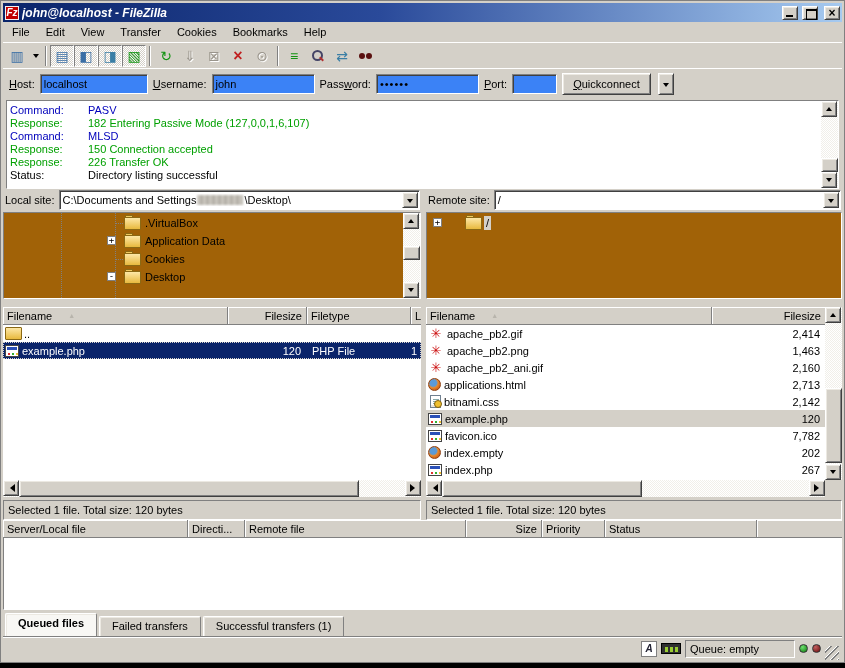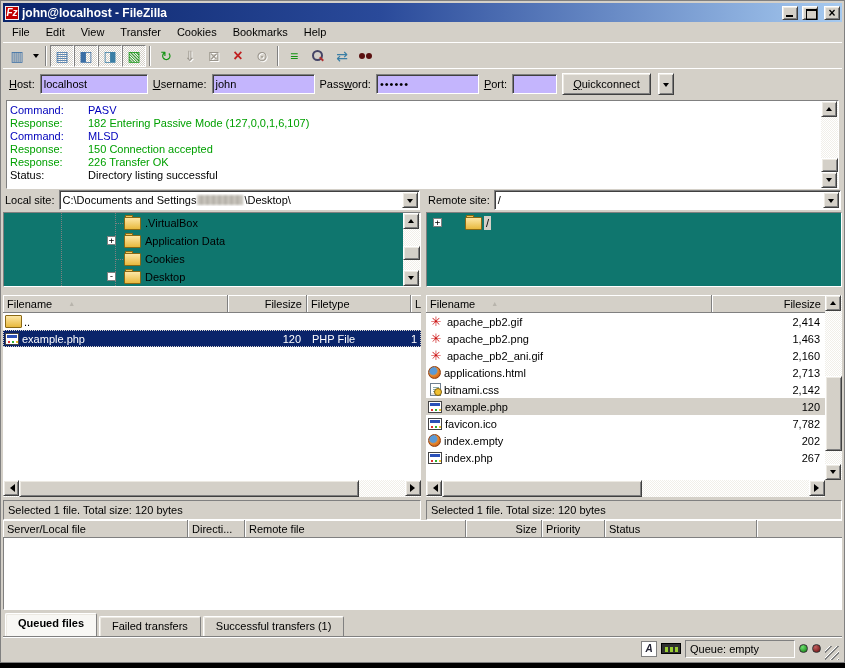--- a/index.html
+++ b/index.html
@@ -14,21 +14,21 @@
     width:845px; height:663px; background:#D4D0C8;
     border:1px solid #808080; padding:2px;
     display:flex; flex-direction:column;
   }
   
   .raised{ background:#D4D0C8; border:1px solid; border-color:#FFFFFF #404040 #404040 #FFFFFF; box-shadow:inset 1px 1px 0 #ECE9E2, inset -1px -1px 0 #808080; }
 
   
   .titlebar{ height:19px; flex:none; background:linear-gradient(90deg,#0A246A 0%,#2A4A9A 45%,#A6CAF0 100%); display:flex; align-items:center; padding:0 2px; gap:3px; }
   .title-icon{ width:14px; height:14px; flex:none; background:#C00000; border:1px solid #F0F0F0; color:#FFF; font-weight:bold; font-style:italic; font-size:10px; line-height:12px; text-align:center; }
-  .title-text{ flex:1; color:#FFF; font-weight:bold; font-size:12px; white-space:nowrap; overflow:hidden; }
+  .title-text{ flex:1; color:#FFF; font-weight:bold; font-size:12px; white-space:nowrap; overflow:hidden;font-style:italic; }
   .win-btn{ width:16px; height:14px; display:flex; align-items:center; justify-content:center; position:relative; }
   .win-btn + .win-btn{ margin-left:1px; }
   .g-min::after{ content:''; width:7px; height:2px; background:#000; position:absolute; bottom:2px; left:3px; }
   .g-max::after{ content:''; width:9px; height:8px; border:1px solid #000; border-top:2px solid #000; position:absolute; top:2px; left:3px; }
   .g-close::after{ content:'×'; font-size:12px; font-weight:bold; line-height:10px; }
 
   
   .menubar{ height:20px; flex:none; display:flex; align-items:center; padding-left:1px; }
   .menu-item{ padding:3px 8px; }
 
@@ -49,21 +49,21 @@
   .arr-up{ width:0; height:0; border:3px solid transparent; border-bottom:4px solid #000; margin-bottom:3px; }
   .icon-magnifier{ width:12px; height:12px; position:relative; }
   .icon-magnifier::before{ content:''; position:absolute; top:0; left:0; width:7px; height:7px; border:2px solid #446; border-radius:50%; }
   .icon-magnifier::after{ content:''; position:absolute; width:5px; height:2px; background:#B03030; transform:rotate(45deg); left:7px; top:8px; }
   .icon-binoculars{ width:14px; height:8px; position:relative; }
   .icon-binoculars::before{ content:''; position:absolute; width:6px; height:6px; border-radius:50%; background:#5A1010; box-shadow:7px 0 0 #5A1010; top:1px; }
 
   
   .quickbar{ height:31px; flex:none; display:flex; align-items:center; gap:5px; padding:0 6px; border-top:1px solid #FFF; }
   .q-label u{ text-decoration:underline; }
-  .field{ height:20px; background:#c4b5fd; border:1px solid; border-color:#808080 #FFF #FFF #808080; box-shadow:inset 1px 1px 0 #404040; padding:3px; white-space:nowrap; overflow:hidden; }
+  .field{ height:20px; background:#3b82f6; border:1px solid; border-color:#808080 #FFF #FFF #808080; box-shadow:inset 1px 1px 0 #404040; padding:3px; white-space:nowrap; overflow:hidden; }
   .f-host{ width:108px; } .f-user{ width:103px; } .f-pass{ width:103px; letter-spacing:1px; } .f-port{ width:45px; }
   .qc-btn{ height:22px; padding:0 10px; display:flex; align-items:center; font-size:11px; }
   .qc-dd{ width:16px; height:22px; display:flex; align-items:center; justify-content:center; margin-left:2px; }
 
   
   .log{ height:89px; flex:none; margin:1px 3px 0 3px; background:#FFF; border:1px solid; border-color:#808080 #FFF #FFF #808080; display:flex; overflow:hidden; }
   .log-content{ flex:1; padding:3px 0 0 3px; overflow:hidden; }
   .log-line{ height:13px; line-height:13px; display:flex; white-space:nowrap; }
   .log-label{ width:78px; flex:none; }
   .t-command{ color:#0000BB; } .t-response{ color:#00A000; } .t-status{ color:#000; }
@@ -85,21 +85,21 @@
   .pane{ display:flex; flex-direction:column; }
   .pane-left{ width:418px; flex:none; }
   .v-splitter{ width:5px; flex:none; }
   .pane-right{ flex:1; }
   .sitebar{ height:23px; flex:none; display:flex; align-items:center; gap:4px; padding:1px 1px 2px 2px; }
   .combo{ flex:1; height:20px; background:#FFF; border:1px solid; border-color:#808080 #FFF #FFF #808080; box-shadow:inset 1px 1px 0 #404040; display:flex; align-items:center; padding:1px; }
   .combo-value{ flex:1; padding:0 2px; white-space:nowrap; overflow:hidden; display:flex; align-items:center; }
   .combo-btn{ width:16px; height:16px; flex:none; display:flex; align-items:center; justify-content:center; }
   .redacted{ display:inline-block; width:46px; height:10px; margin:0 1px; background:repeating-linear-gradient(90deg,#C9C5BD 0 3px,#B5B1A9 3px 6px); filter:blur(1px); }
 
-  .tree{ height:75px; flex:none; background:#0f766e; border:1px solid; border-color:#808080 #FFF #FFF #808080; display:flex; overflow:hidden; }
+  .tree{ height:87px; flex:none; background:#a16207; border:1px solid; border-color:#808080 #FFF #FFF #808080; display:flex; overflow:hidden; }
   .tree-rows{ flex:1; position:relative; padding-top:1px; }
   .tree-rows.guides::before{ content:''; position:absolute; left:57px; top:0; bottom:0; border-left:1px dotted #808080; }
   .tree-rows.guides::after{ content:''; position:absolute; left:111px; top:0; bottom:0; border-left:1px dotted #808080; }
   .tree-row{ height:18px; display:flex; align-items:center; position:relative; padding-left:120px; }
   .tree-row .connector{ position:absolute; left:112px; width:9px; top:9px; border-top:1px dotted #808080; }
   .expander{ position:absolute; left:103px; top:4px; width:9px; height:9px; background:#FFF; border:1px solid #808080; font-size:9px; line-height:7px; text-align:center; font-family:"DejaVu Sans Mono",monospace; z-index:1; }
   .expander.plus::after{ content:'+'; } .expander.minus::after{ content:'-'; }
   .tree-row.r-root{ padding-left:38px; }
   .tree-row.r-root .expander{ left:6px; }
   .tree-label{ padding:1px 2px; white-space:nowrap; }

